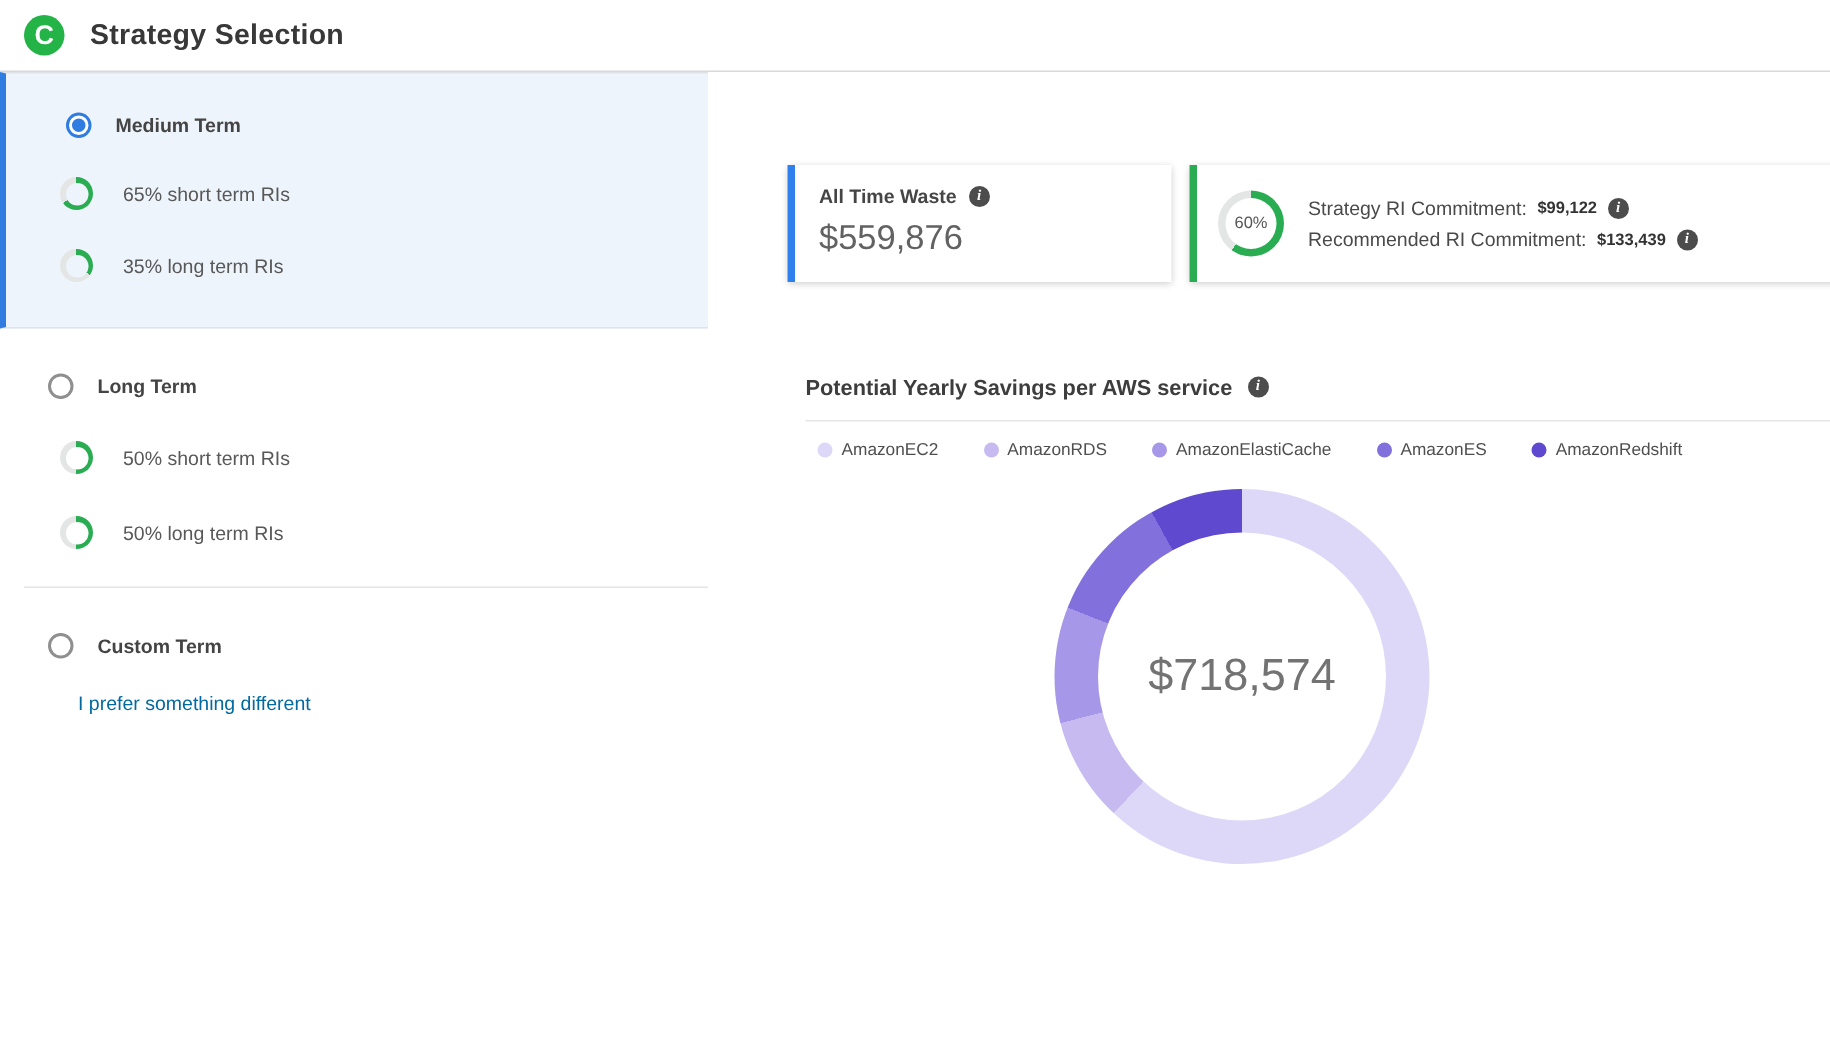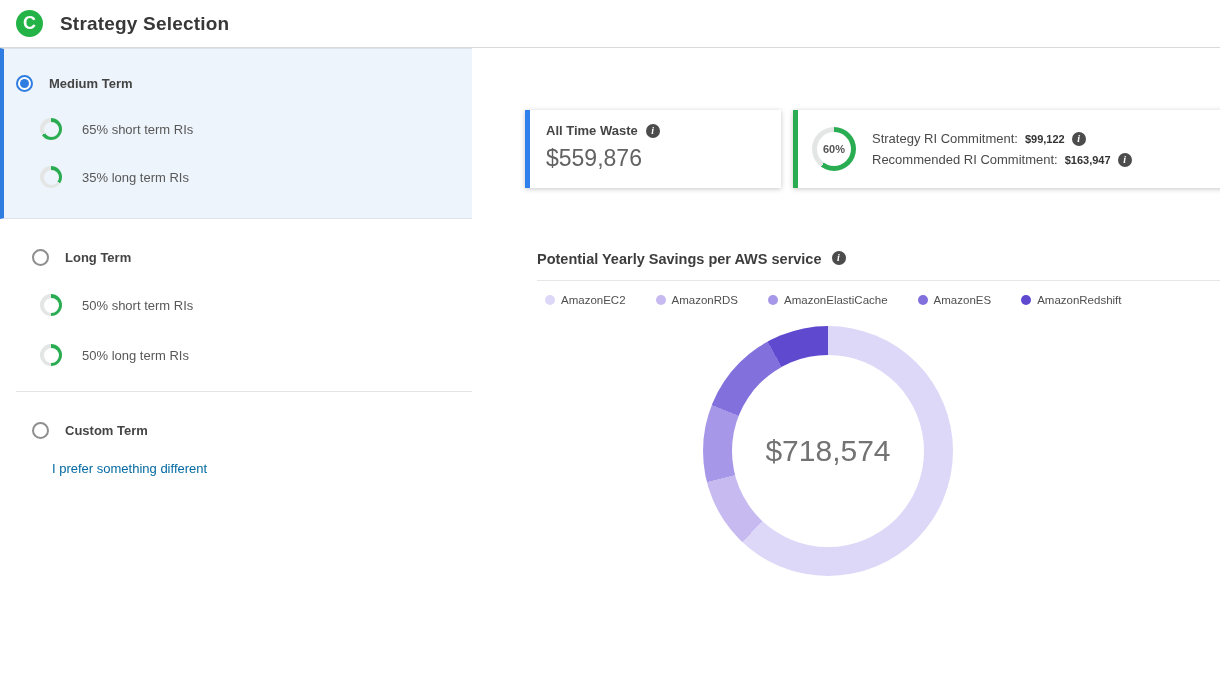--- a/index.html
+++ b/index.html
@@ -13,21 +13,21 @@
   .logo { width:27px; height:27px; border-radius:50%; background:#23b347; color:#fff; font-weight:bold;
           font-size:18px; display:flex; align-items:center; justify-content:center; }
   .page-title { margin-left:17px; font-size:19px; font-weight:bold; color:#383838; letter-spacing:.2px; }
 
   
   .left-panel { position:absolute; top:48px; left:0; width:472px; }
   .group { padding:30px 0 34px 0; }
   .group.selected { background:#eef4fb; border-top:1px solid #dfe3e8; border-bottom:1px solid #dfe3e8;
                     border-left:4px solid #2f7de1; padding:26px 0 30px 0; }
   .radio-row { display:flex; align-items:center; gap:16px; padding-left:32px; cursor:pointer; }
-  .group.selected .radio-row { padding-left:12px;text-align:center; }
+  .group.selected .radio-row { padding-left:40px;text-align:center; }
   .radio { width:17px; height:17px; border-radius:50%; border:2px solid #8f8f8f; background:#fff;
            display:flex; align-items:center; justify-content:center; flex:none; }
   .group.selected .radio { border-color:#2f7de1; }
   .radio-dot { width:9px; height:9px; border-radius:50%; background:#2f7de1; display:none; }
   .group.selected .radio-dot { display:block; }
   .group-label { font-size:13px; font-weight:bold; color:#444; }
   .opt-row { display:flex; align-items:center; gap:20px; padding-left:40px; margin-top:28px; }
   .group.selected .opt-row { padding-left:36px; margin-top:26px; }
   .ring { width:22px; height:22px; border-radius:50%; position:relative; flex:none; background:#e3e6e4; }
   .ring .ring-hole { position:absolute; inset:3.5px; background:#fff; border-radius:50%; }
@@ -42,21 +42,21 @@
   .card-waste { left:525px; top:110px; width:256px; height:78px; border-left:5px solid #2f80ed; padding:13px 16px; }
   .card-title-row { display:flex; align-items:center; gap:8px; font-size:13px; font-weight:bold; color:#454545; }
   .card-value { font-size:23px; color:#626262; margin-top:7px; }
   .info-icon { display:inline-block; width:14px; height:14px; border-radius:50%; background:#4c4c4c; color:#fff;
                font-size:10px; line-height:14px; text-align:center; font-weight:bold; font-style:italic;
                font-family:"Liberation Serif",serif; flex:none; cursor:pointer; }
   .card-commit { left:793px; top:110px; width:445px; height:78px; border-left:5px solid #2aad52;
                  display:flex; align-items:center; padding-left:14px; }
   .ring-big { width:44px; height:44px; border-radius:50%; position:relative; flex:none; background:#e3e6e4; }
   .ring-big .ring-hole { position:absolute; inset:5px; background:#fff; border-radius:50%;
-                         display:flex; align-items:center; justify-content:center; font-size:11px; color:#555;font-weight:bold; }
+                         display:flex; align-items:center; justify-content:center; font-size:11px; color:#555; }
   .commit-lines { margin-left:16px; }
   .commit-line { display:flex; align-items:center; gap:7px; font-size:13px; color:#4a4a4a; margin:6px 0; }
   .commit-line b { font-size:11px; color:#333; }
 
   
   .chart-panel { position:absolute; left:537px; top:251px; right:0; }
   .chart-title-row { display:flex; align-items:flex-start; gap:10px; font-size:14.5px; font-weight:bold; color:#3d3d3d;
                      padding-bottom:13px; border-bottom:1px solid #e6e6e6; }
   .legend { display:flex; align-items:center; gap:30px; margin-top:13px; padding-left:8px; flex-wrap:wrap; }
   .legend-item { display:flex; align-items:center; gap:6px; cursor:pointer; }
@@ -145,21 +145,21 @@
       <span class="ring-hole">60%</span>
     </span>
     <div class="commit-lines">
       <div class="commit-line">
         <span>Strategy RI Commitment:</span>
         <b>$99,122</b>
         <span class="info-icon">i</span>
       </div>
       <div class="commit-line">
         <span>Recommended RI Commitment:</span>
-        <b>$163,947</b>
+        <b>$133,439</b>
         <span class="info-icon">i</span>
       </div>
     </div>
   </div>
 
   <div class="chart-panel">
     <div class="chart-title-row">
       <span>Potential Yearly Savings per AWS service</span>
       <span class="info-icon">i</span>
     </div>

